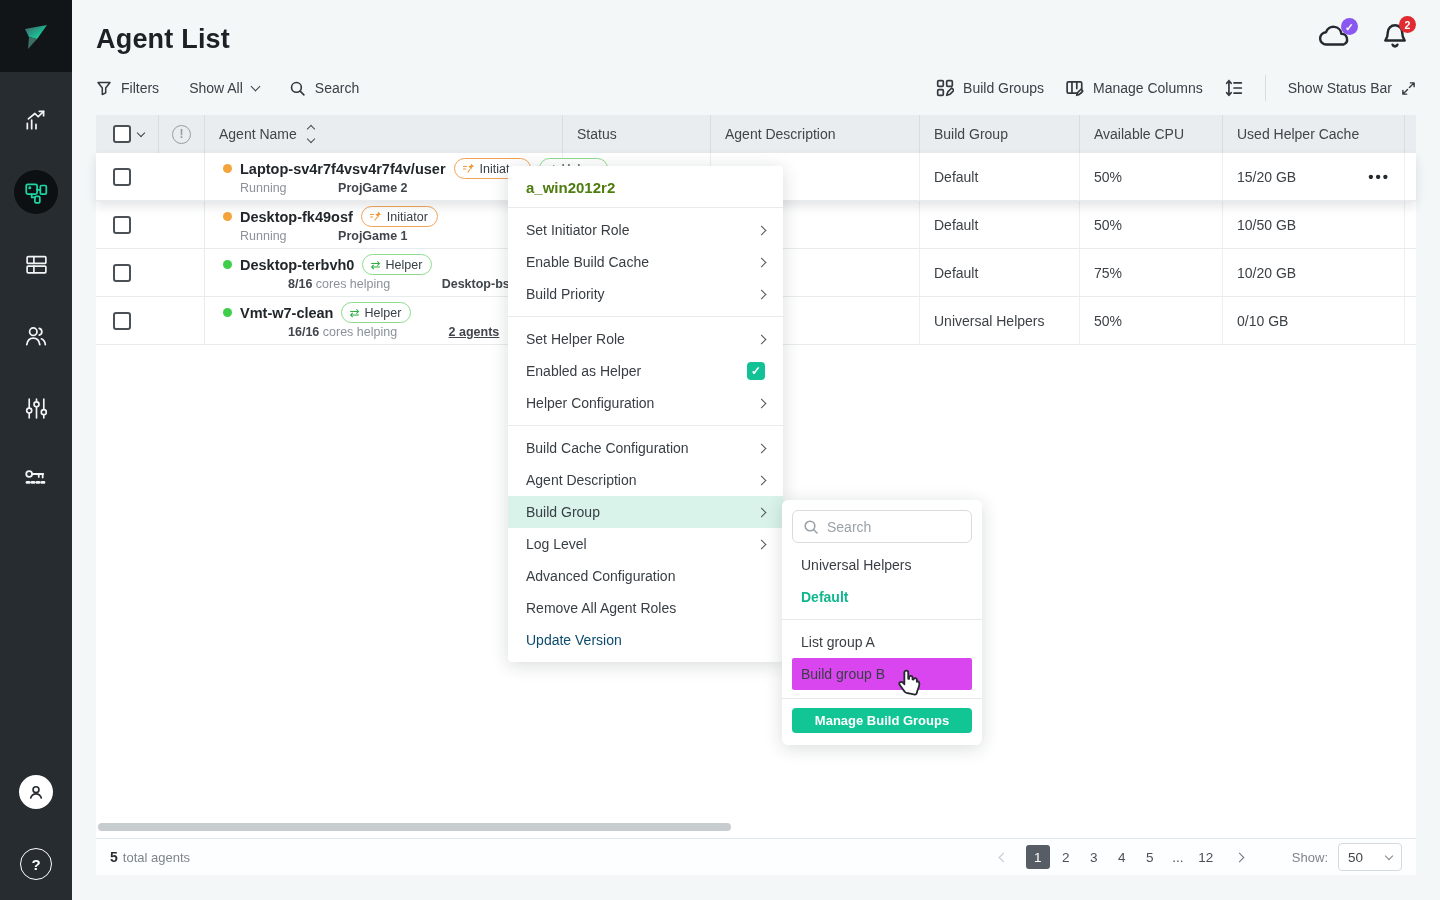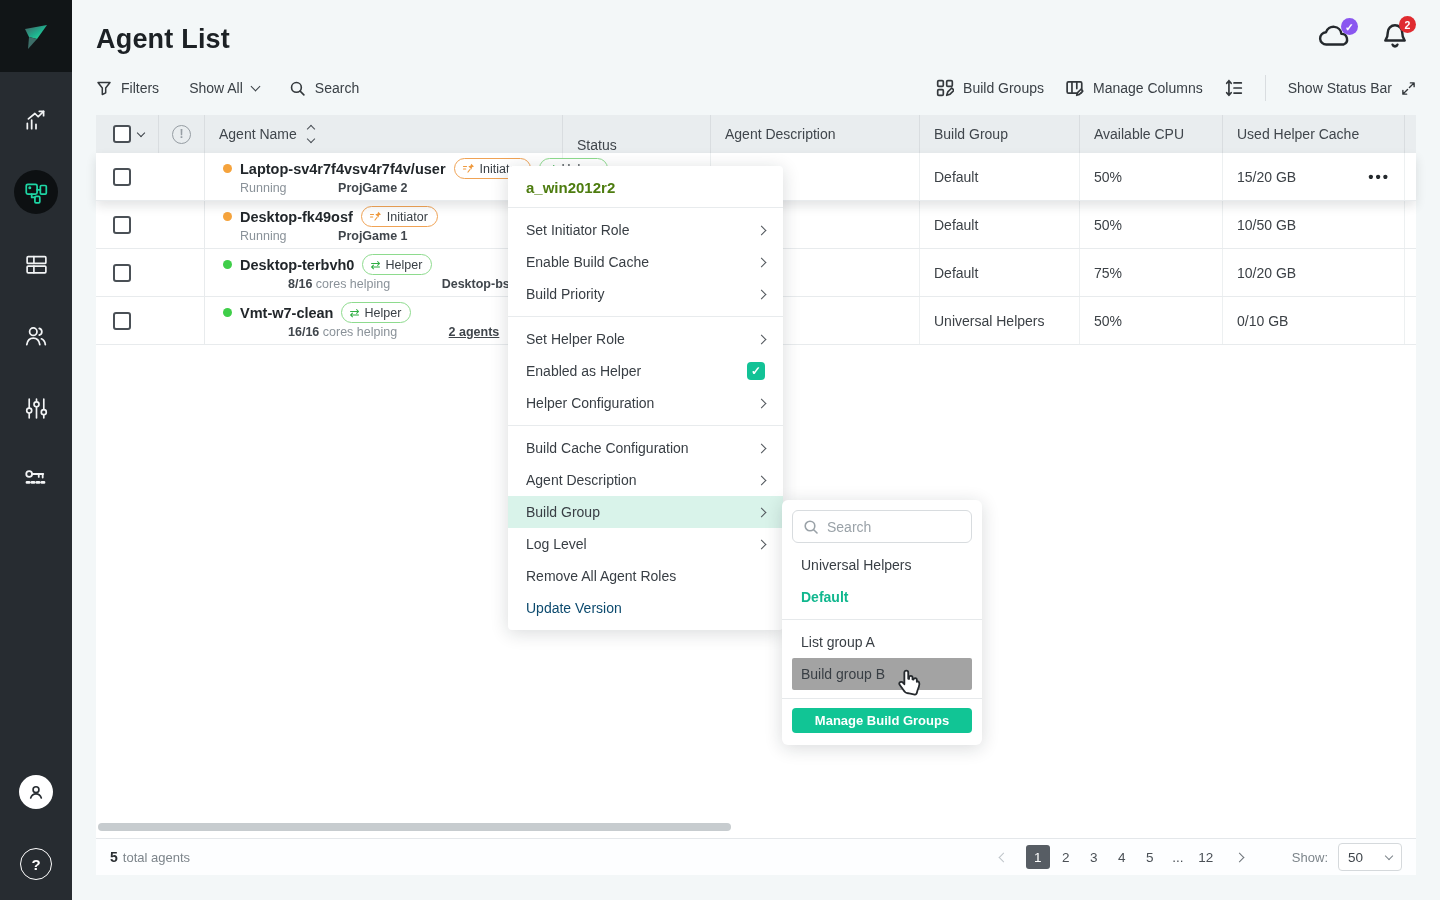--- a/index.html
+++ b/index.html
@@ -36,21 +36,21 @@
   .chev { display:inline-block; width:7px; height:7px; border-right:1.6px solid #3a4046; border-bottom:1.6px solid #3a4046; transform:rotate(45deg); margin-top:-3px; }
 
   
   .table-panel { position:absolute; left:24px; top:115px; width:1320px; height:723px; background:#fff; }
   .thead { display:flex; height:38px; background:#e9edef; color:#40464c; font-size:14px; }
   .th { display:flex; align-items:center; padding:0 14px; border-right:1px solid #d9dde0; cursor:pointer; }
   .th:last-child { border-right:none; }
   .c-select { width:63px; justify-content:flex-start; gap:7px; padding:0 0 0 17px; }
   .c-warn { width:46px; justify-content:center; padding:0; }
   .c-name { width:358px; gap:9px; }
-  .c-status { width:148px;align-items:flex-end; }
+  .c-status { width:148px; }
   .c-desc { width:209px; }
   .c-group { width:160px; }
   .c-cpu { width:143px; }
   .c-cache { width:182px; }
   .c-sliver { width:11px; padding:0; border-right:none!important; }
   .warn-circ { width:19px; height:19px; border:1.5px solid #969da3; border-radius:50%; color:#969da3; font-size:12px; font-weight:700; display:flex; align-items:center; justify-content:center; }
   .sorter { display:inline-flex; flex-direction:column; gap:4px; margin-left:2px; }
   .sorter i { width:6px; height:6px; border-right:1.6px solid #4a5056; border-bottom:1.6px solid #4a5056; }
   .sorter .up { transform:rotate(-135deg); }
   .sorter .dn { transform:rotate(45deg); }
@@ -88,21 +88,21 @@
   .mini-check { width:18px; height:18px; background:#12c296; border-radius:4px; color:#fff; font-size:12px; font-weight:700; display:flex; align-items:center; justify-content:center; }
 
   
   .smenu { position:absolute; left:710px; top:500px; width:200px; background:#fff; border-radius:6px; box-shadow:0 3px 18px rgba(20,30,40,.16); z-index:31; padding:10px 10px 12px; font-size:14px; color:#383e44; }
   .search-box { height:33px; border:1px solid #d8dcdf; border-radius:6px; display:flex; align-items:center; gap:8px; padding:0 10px; margin-bottom:6px; }
   .search-box svg { stroke:#9aa2a8; fill:none; stroke-width:1.6; stroke-linecap:round; }
   .search-box input { border:none; outline:none; width:110px; font-size:14px; font-family:"Liberation Sans",sans-serif; color:#383e44; background:transparent; }
   .search-box input::placeholder { color:#9aa2a8; }
   .si { height:32px; display:flex; align-items:center; padding:0 9px; cursor:pointer; border-radius:2px; }
   .si.teal { color:#10b78e; font-weight:700; }
-  .si.hl { background:#a3a3a3; }
+  .si.hl { background:#d946ef; }
   .smenu hr { border:none; border-top:1px solid #e6e9eb; margin:6px -10px; }
   .sub-foot { margin:8px -10px 0; padding:9px 10px 0; border-top:1px solid #e6e9eb; }
   .manage-btn { width:100%; height:25px; background:#11c595; border:none; border-radius:4px; color:#fff; font-weight:700; font-size:13px; font-family:"Liberation Sans",sans-serif; cursor:pointer; }
   .hand-cursor { position:absolute; left:112px; top:160px; z-index:40; pointer-events:none; }
 
   
   .hscroll { position:absolute; left:26px; top:823px; width:633px; height:8px; border-radius:4px; background:#c7cccf; cursor:grab; z-index:7; }
   .footer { position:absolute; left:24px; top:838px; width:1320px; height:37px; background:#fdfeff; border-top:1px solid #e4e7ea; display:flex; align-items:center; padding:0 14px; font-size:13px; color:#7d858b; z-index:8; }
   .footer b { color:#2a2e32; font-size:14px; font-weight:700; margin-right:5px; }
   .pager { margin-left:auto; display:flex; align-items:center; gap:4px; font-size:13.5px; color:#4a5056; }
@@ -493,20 +493,23 @@
       </div>
       <div class="mi hl">
         <span>Build Group</span>
           <i class="chev-r"></i>
       </div>
       <div class="mi">
         <span>Log Level</span>
           <i class="chev-r"></i>
       </div>
       <div class="mi">
+        <span>Advanced Configuration</span>
+      </div>
+      <div class="mi">
         <span>Remove All Agent Roles</span>
       </div>
       <div class="mi disabled">
         <span>Update Version</span>
       </div>
     </div>
   </div>
 
   <div class="smenu">
     <div class="search-box">

